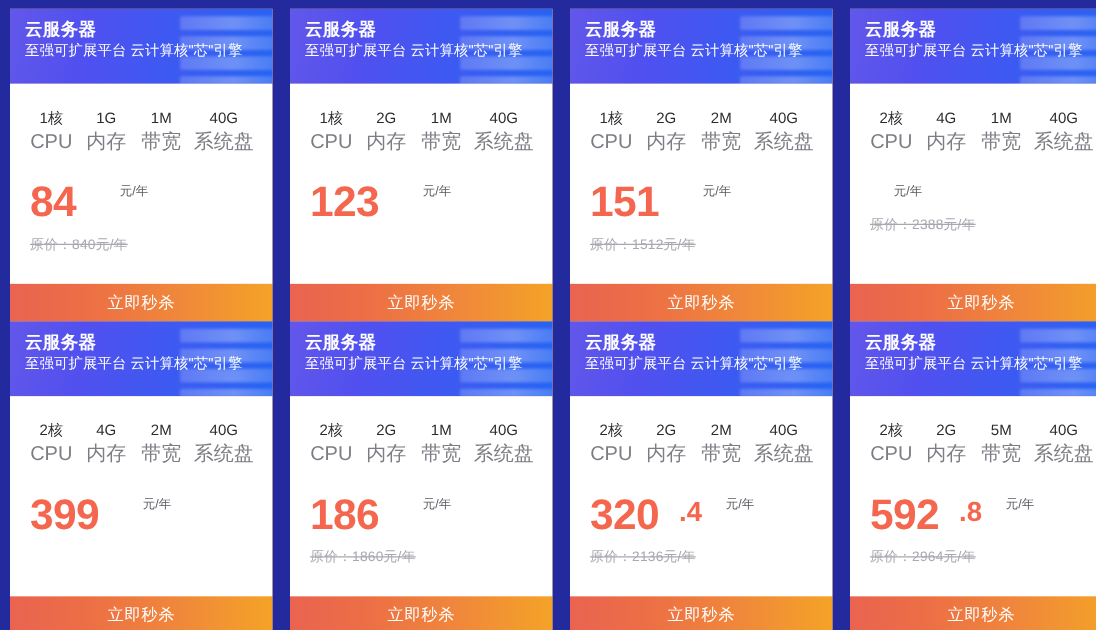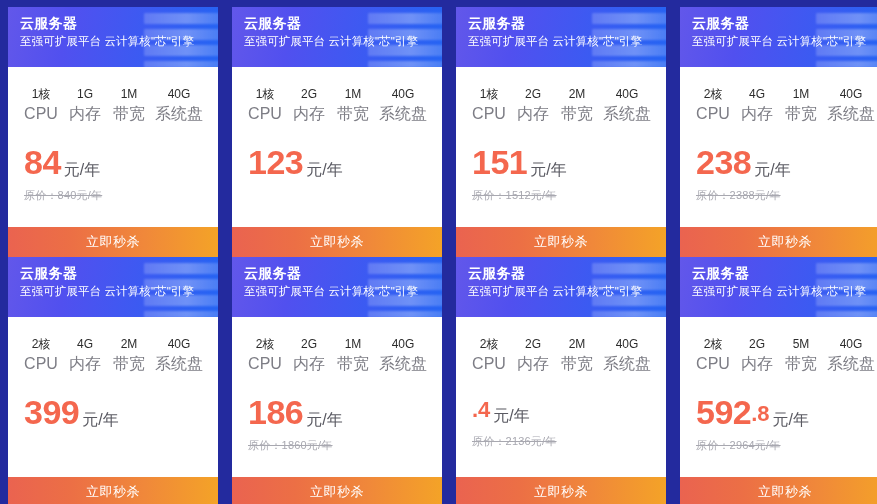--- a/index.html
+++ b/index.html
@@ -114,38 +114,39 @@
     line-height: 18px;
     margin-top: 2px;
     white-space: nowrap;
   }
 
   
   .price-row {
     margin-top: 22px;
     padding-left: 5px;
     display: flex;
-    align-items: flex-end;
+    align-items: flex-start;
+    gap: 16px;
   }
   .price-main {
     color: #f4674e;
     font-size: 34px;
     font-weight: bold;
     line-height: 34px;
     letter-spacing: -0.5px;
   }
   .price-dec {
     color: #f4674e;
     font-size: 22px;
     font-weight: bold;
     line-height: 30px;
   }
   .price-unit {
     color: #5a5a62;
-    font-size: 16px;
+    font-size: 10px;
     margin-left: 3px;
     line-height: 18px;
   }
   .price-old {
     margin-top: 9px;
     padding-left: 5px;
     font-size: 11px;
     color: #a8a8b0;
     text-decoration: line-through;
     letter-spacing: 0.2px;
@@ -312,21 +313,20 @@
         <div class="spec">
           <div class="spec-value">1M</div>
           <div class="spec-label">带宽</div>
         </div>
         <div class="spec">
           <div class="spec-value">40G</div>
           <div class="spec-label">系统盘</div>
         </div>
         </div>
       <div class="price-row">
-        <span class="price-main">238</span>
         <span class="price-dec"></span>
         <span class="price-unit">元/年</span>
       </div>
       <div class="price-old">原价：2388元/年</div>
     </div>
     <button class="buy-button">立即秒杀</button>
   </div>
     <div class="card">
     <div class="card-header">
       <div class="server-deco">
@@ -428,20 +428,21 @@
         <div class="spec">
           <div class="spec-value">2M</div>
           <div class="spec-label">带宽</div>
         </div>
         <div class="spec">
           <div class="spec-value">40G</div>
           <div class="spec-label">系统盘</div>
         </div>
         </div>
       <div class="price-row">
+        <span class="price-main">320</span>
         <span class="price-dec">.4</span>
         <span class="price-unit">元/年</span>
       </div>
       <div class="price-old">原价：2136元/年</div>
     </div>
     <button class="buy-button">立即秒杀</button>
   </div>
     <div class="card">
     <div class="card-header">
       <div class="server-deco">

